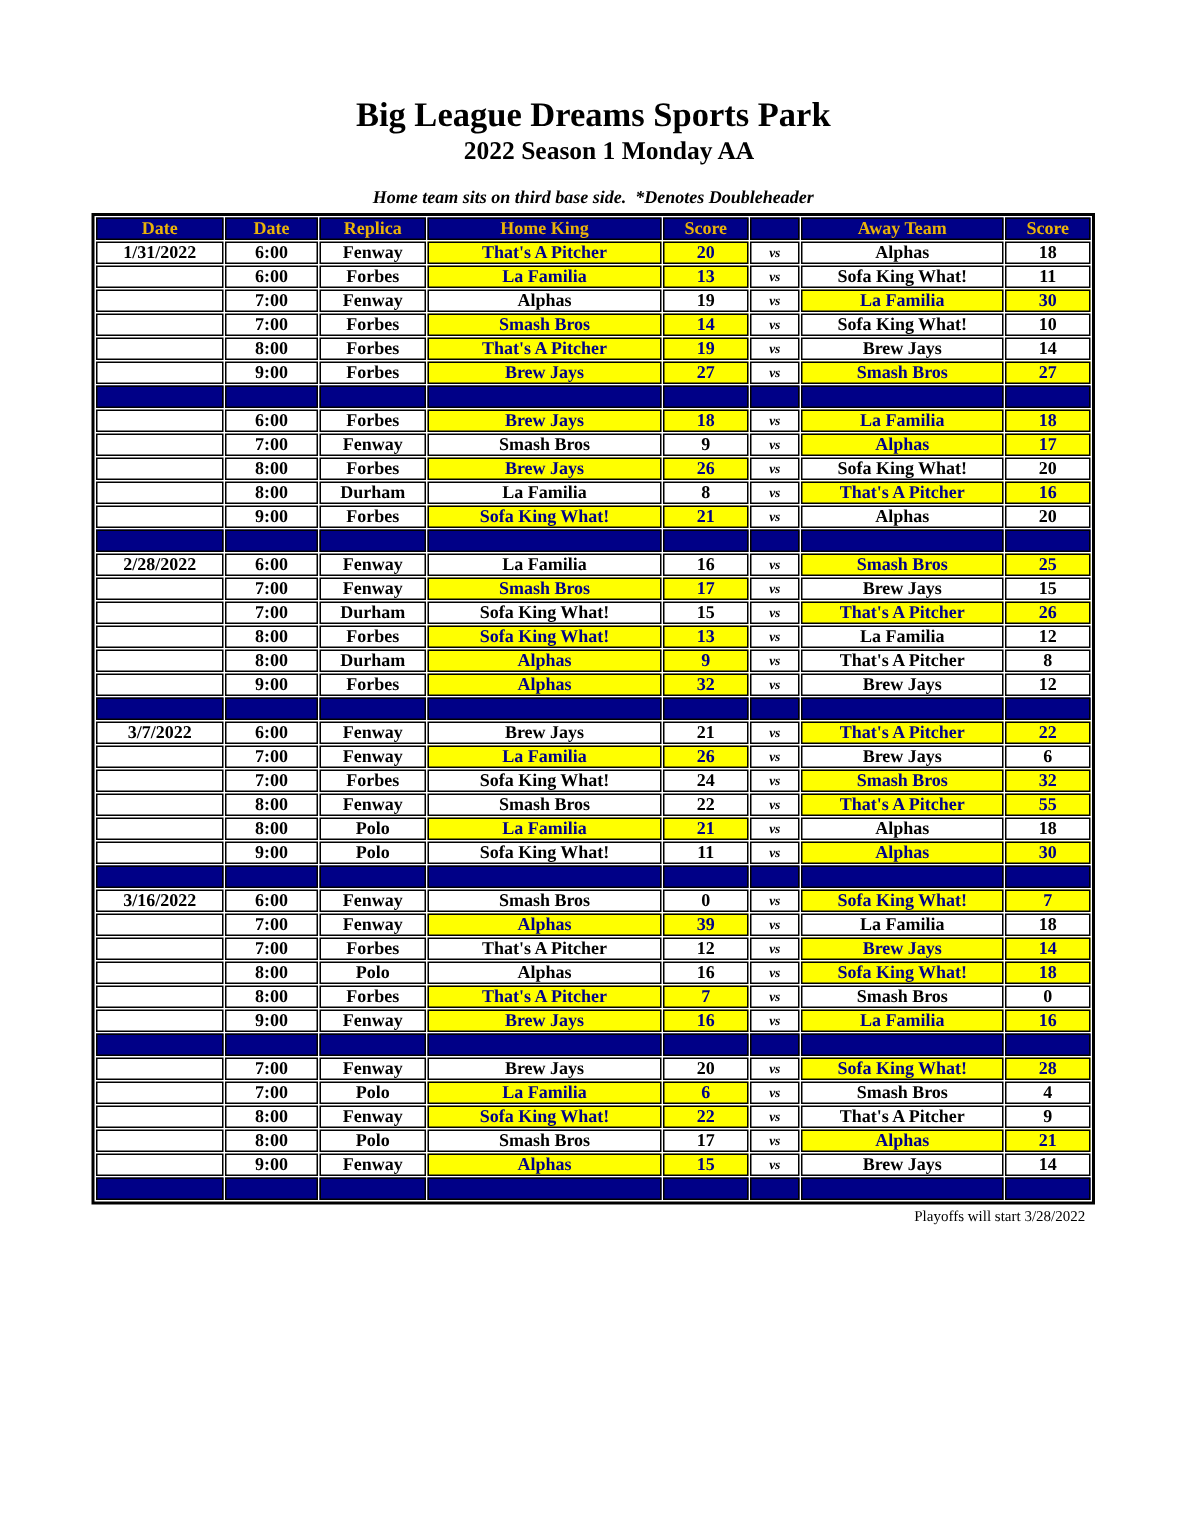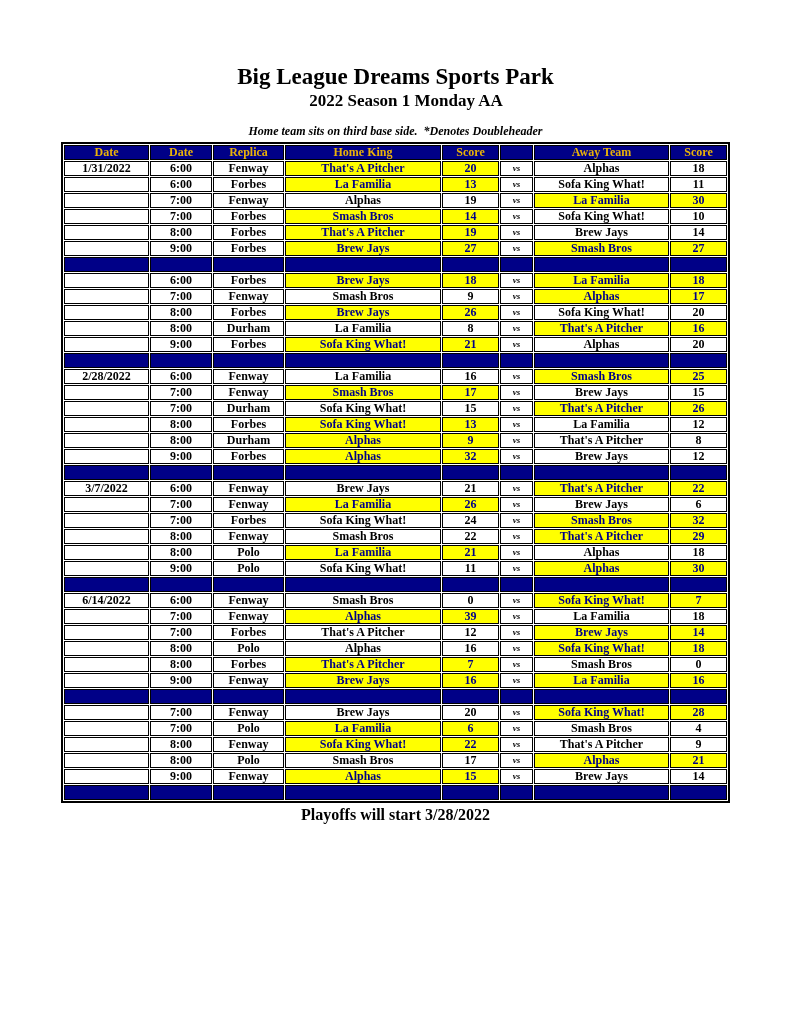--- a/index.html
+++ b/index.html
@@ -79,23 +79,23 @@
     font-size:9px;
     font-weight:bold;
   }
   .sched tr.sep td{
     background:var(--navy);
     border:1px solid #000;
   }
   .footer{
     width:656px;
     margin:3px auto 0 auto;
-    text-align:center;
-    font-size:16px;
-    font-weight:bold;
+    text-align:right;
+    font-size:10px;
+    font-weight:normal;
   }
 </style>
 </head>
 <body>
 
 <div class="page">
   <div class="title">Big League Dreams Sports Park</div>
   <div class="subtitle">2022 Season 1 Monday AA</div>
   <div class="note">Home team sits on third base side.&nbsp; *Denotes Doubleheader</div>
 
@@ -354,21 +354,21 @@
           <td class="hl">32</td>
         </tr>
         <tr>
           <td></td>
           <td>8:00</td>
           <td>Fenway</td>
           <td>Smash Bros</td>
           <td>22</td>
           <td class="vs">vs</td>
           <td class="hl">That's A Pitcher</td>
-          <td class="hl">29</td>
+          <td class="hl">55</td>
         </tr>
         <tr>
           <td></td>
           <td>8:00</td>
           <td>Polo</td>
           <td class="hl">La Familia</td>
           <td class="hl">21</td>
           <td class="vs">vs</td>
           <td>Alphas</td>
           <td>18</td>
@@ -387,21 +387,21 @@
           <td></td>
           <td></td>
           <td></td>
           <td></td>
           <td></td>
           <td></td>
           <td></td>
           <td></td>
         </tr>
         <tr>
-          <td>6/14/2022</td>
+          <td>3/16/2022</td>
           <td>6:00</td>
           <td>Fenway</td>
           <td>Smash Bros</td>
           <td>0</td>
           <td class="vs">vs</td>
           <td class="hl">Sofa King What!</td>
           <td class="hl">7</td>
         </tr>
         <tr>
           <td></td>

